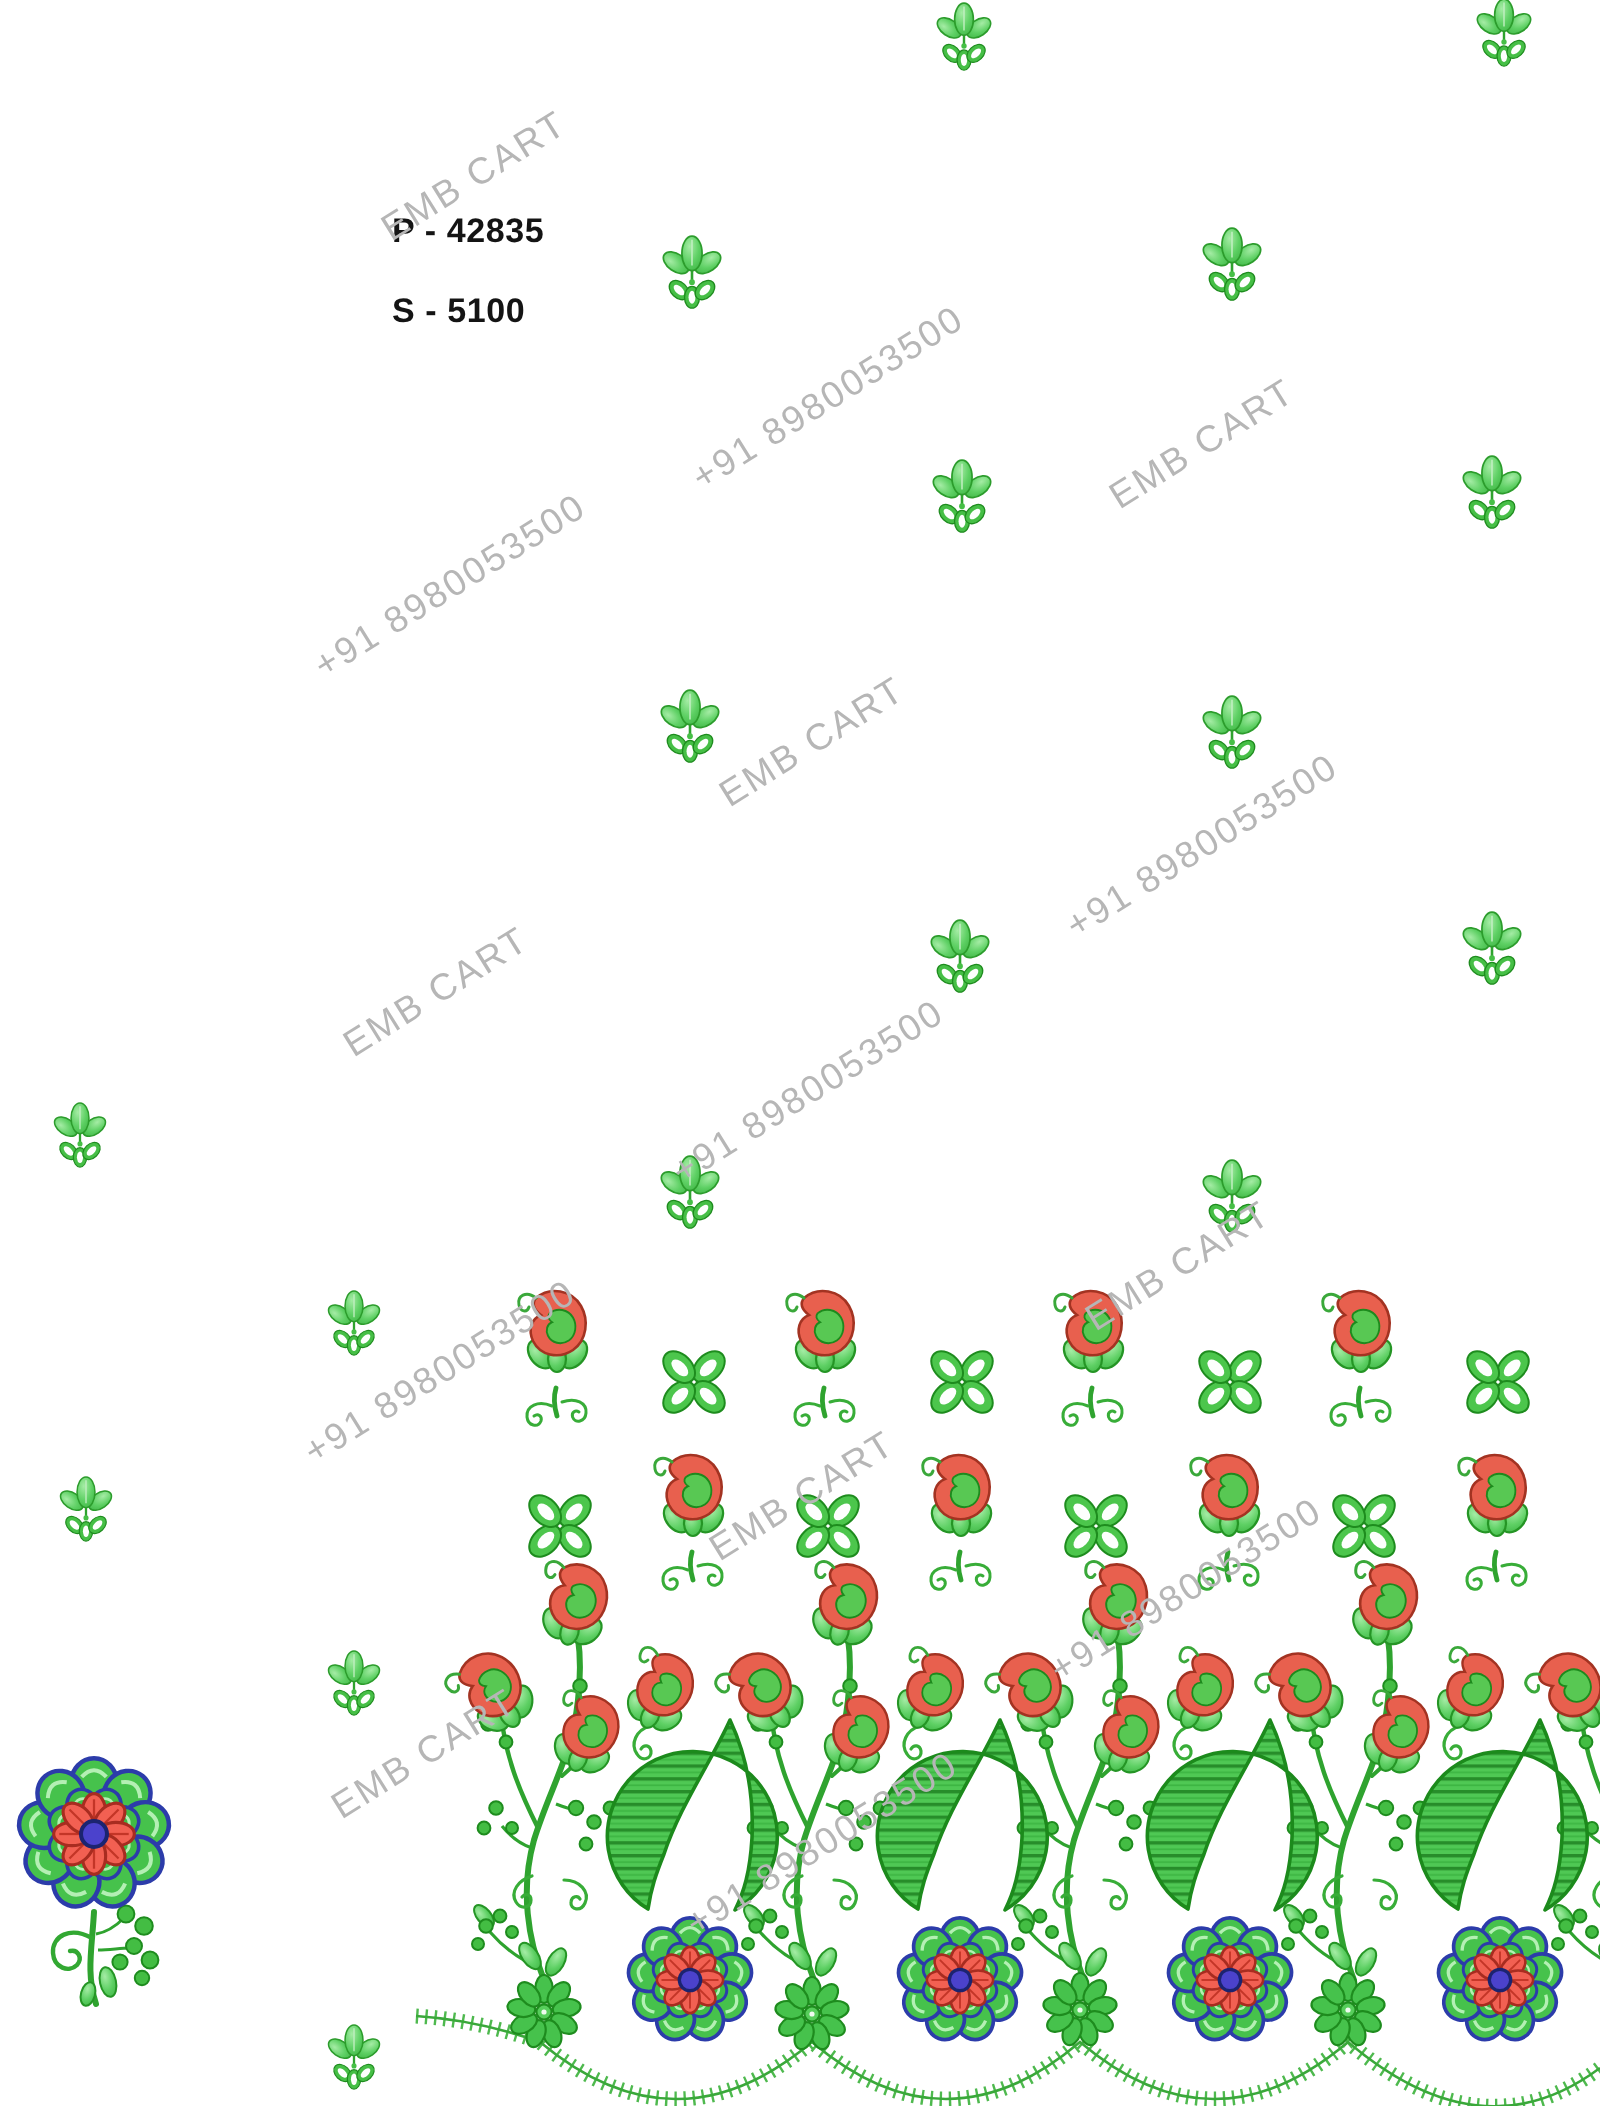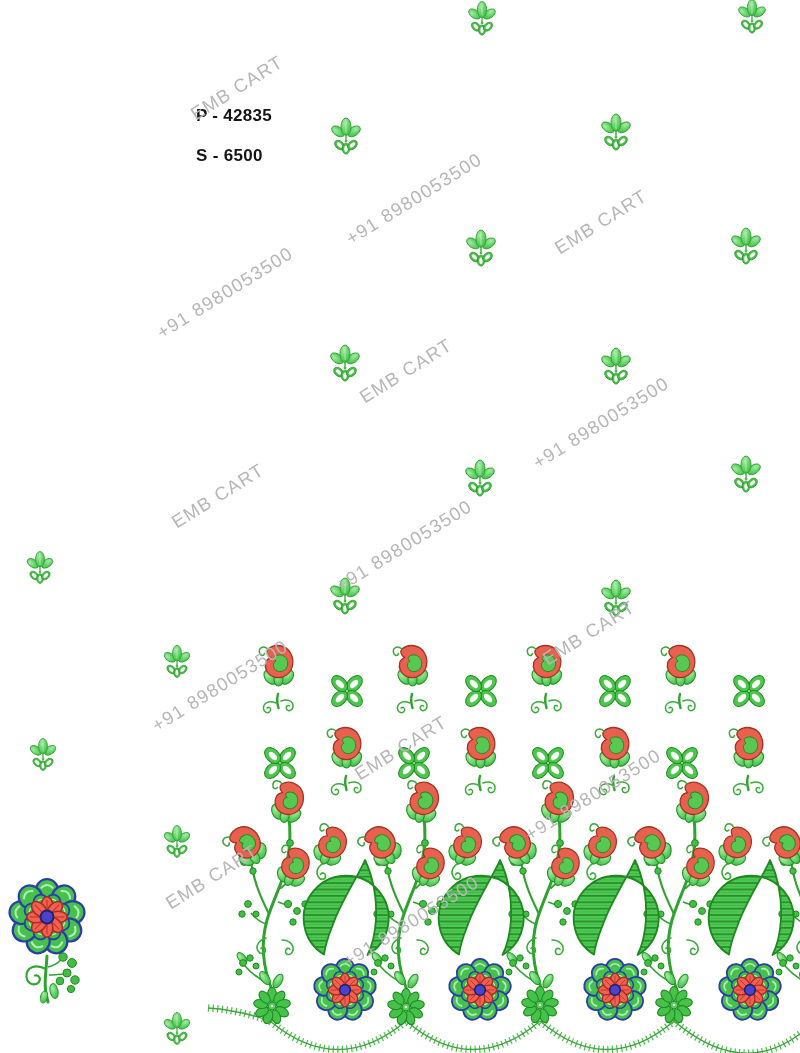--- a/index.html
+++ b/index.html
@@ -370,21 +370,21 @@
         <use transform="translate(406 1007)" href="#sym-daisy" xlink:href="#sym-daisy"></use>
         <use transform="translate(540 1005)" href="#sym-daisy" xlink:href="#sym-daisy"></use>
         <use transform="translate(674 1005)" href="#sym-daisy" xlink:href="#sym-daisy"></use>
       </g>
     <g>
         <use transform="translate(47 917)" href="#sym-flower_plant" xlink:href="#sym-flower_plant"></use>
       </g>
   </svg>
 
   <div id="p-code" class="code">P - 42835</div>
-  <div id="s-code" class="code">S - 6500</div>
+  <div id="s-code" class="code">S - 5100</div>
 
   <div id="wm-layer">
       <div class="wm" style="left: 237px; top: 88px; color: rgb(182, 182, 182); transform: translate(-50%, -50%) rotate(-32deg);">EMB CART</div>
       <div class="wm" style="left: 414px; top: 199px; color: rgb(182, 182, 182); transform: translate(-50%, -50%) rotate(-32deg);">+91 8980053500</div>
       <div class="wm" style="left: 601px; top: 222px; color: rgb(182, 182, 182); transform: translate(-50%, -50%) rotate(-32deg);">EMB CART</div>
       <div class="wm" style="left: 225px; top: 293px; color: rgb(182, 182, 182); transform: translate(-50%, -50%) rotate(-32deg);">+91 8980053500</div>
       <div class="wm" style="left: 406px; top: 371px; color: rgb(182, 182, 182); transform: translate(-50%, -50%) rotate(-32deg);">EMB CART</div>
       <div class="wm" style="left: 601px; top: 423px; color: rgb(182, 182, 182); transform: translate(-50%, -50%) rotate(-32deg);">+91 8980053500</div>
       <div class="wm" style="left: 218px; top: 496px; color: rgb(182, 182, 182); transform: translate(-50%, -50%) rotate(-32deg);">EMB CART</div>
       <div class="wm" style="left: 404px; top: 546px; color: rgb(182, 182, 182); transform: translate(-50%, -50%) rotate(-32deg);">+91 8980053500</div>

